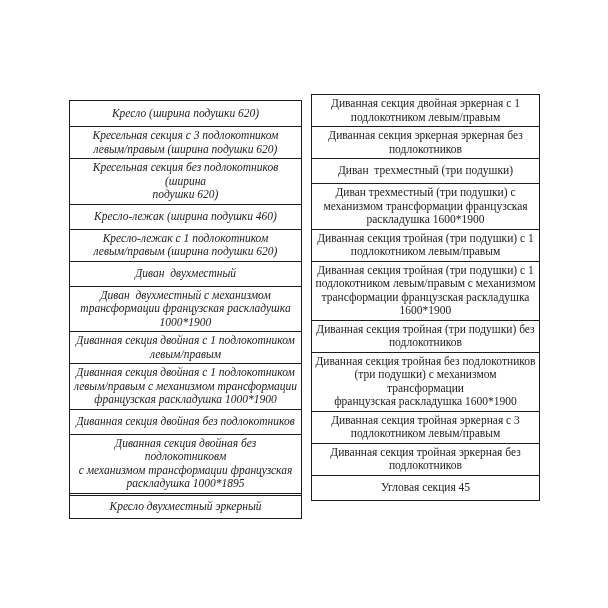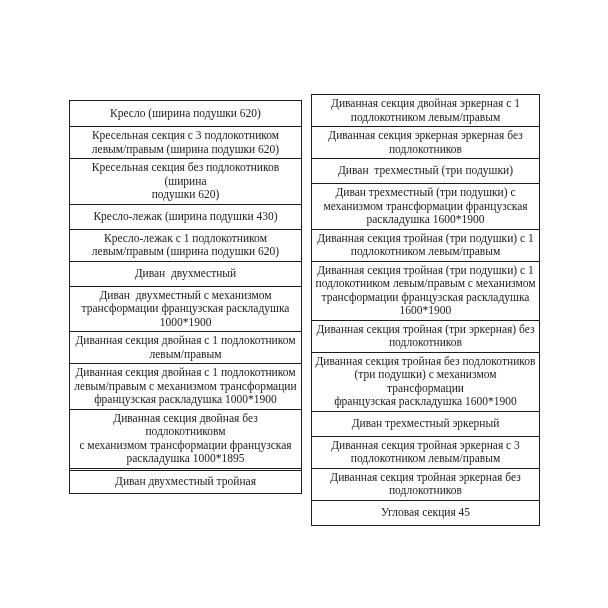--- a/index.html
+++ b/index.html
@@ -26,69 +26,69 @@
     justify-content: center;
     text-align: center;
     white-space: pre-line;
     padding: 2px 3px;
     font-size: 11.5px;
     line-height: 13.5px;
     color: var(--text);
   }
   .ptable .cell + .cell { border-top: 1px solid var(--border); }
   .ptable .cell.sep-double { border-top: 3px double var(--border); }
-  #table-left  { left: 69px;  top: 100px; width: 231px; }
+  #table-left  { left: 69px;  top: 100px; width: 231px; font-style: italic; }
   #table-right { left: 311px; top: 94px;  width: 227px; }
 </style>
 </head>
 <body style="--border: #1c1c1c; --text: #222222; background: rgb(255, 255, 255);">
 
 <div id="table-left" class="ptable">
   <div class="cell">Кресло (ширина подушки 620)</div>
   <div class="cell">Кресельная секция с 3 подлокотником
 левым/правым (ширина подушки 620)</div>
   <div class="cell">Кресельная секция без подлокотников (ширина
 подушки 620)</div>
-  <div class="cell">Кресло-лежак (ширина подушки 430)</div>
+  <div class="cell">Кресло-лежак (ширина подушки 460)</div>
   <div class="cell">Кресло-лежак с 1 подлокотником
 левым/правым (ширина подушки 620)</div>
   <div class="cell">Диван&nbsp; двухместный</div>
   <div class="cell">Диван&nbsp; двухместный с механизмом
 трансформации французская раскладушка
 1000*1900</div>
   <div class="cell">Диванная секция двойная с 1 подлокотником
 левым/правым</div>
   <div class="cell">Диванная секция двойная с 1 подлокотником
 левым/правым с механизмом трансформации
 французская раскладушка 1000*1900</div>
+  <div class="cell">Диванная секция двойная без подлокотников</div>
   <div class="cell">Диванная секция двойная без подлокотниковм
 с механизмом трансформации французская
 раскладушка 1000*1895</div>
-  <div class="cell sep-double">Диван двухместный тройная</div>
+  <div class="cell sep-double">Кресло двухместный эркерный</div>
 </div>
 
 <div id="table-right" class="ptable">
   <div class="cell">Диванная секция двойная эркерная с 1
 подлокотником левым/правым</div>
   <div class="cell">Диванная секция эркерная эркерная без
 подлокотников</div>
   <div class="cell">Диван&nbsp; трехместный (три подушки)</div>
   <div class="cell">Диван трехместный (три подушки) с
 механизмом трансформации французская
 раскладушка 1600*1900</div>
   <div class="cell">Диванная секция тройная (три подушки) с 1
 подлокотником левым/правым</div>
   <div class="cell">Диванная секция тройная (три подушки) с 1
 подлокотником левым/правым с механизмом
 трансформации французская раскладушка
 1600*1900</div>
-  <div class="cell">Диванная секция тройная (три эркерная) без
+  <div class="cell">Диванная секция тройная (три подушки) без
 подлокотников</div>
   <div class="cell">Диванная секция тройная без подлокотников
 (три подушки) с механизмом трансформации
 французская раскладушка 1600*1900</div>
-  <div class="cell">Диван трехместный эркерный</div>
   <div class="cell">Диванная секция тройная эркерная с 3
 подлокотником левым/правым</div>
   <div class="cell">Диванная секция тройная эркерная без
 подлокотников</div>
   <div class="cell">Угловая секция 45</div>
 </div>
 
 </body></html>

